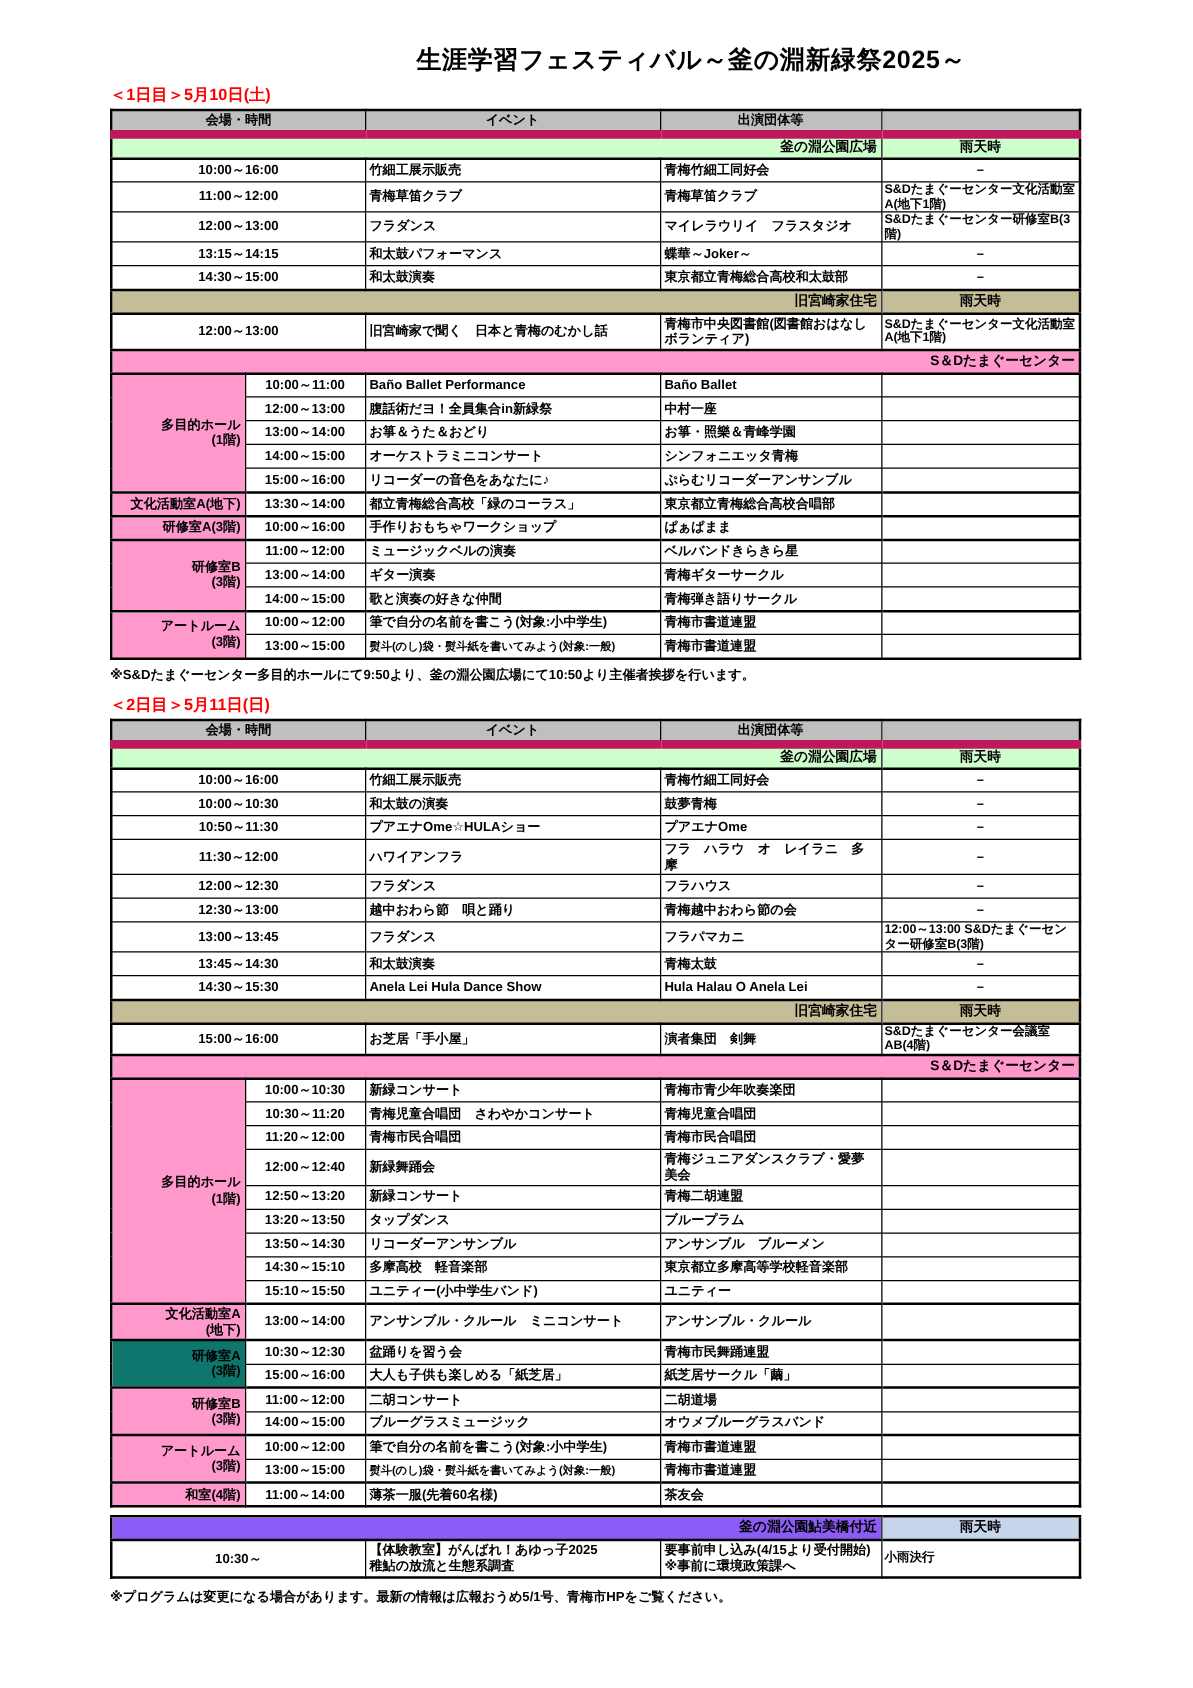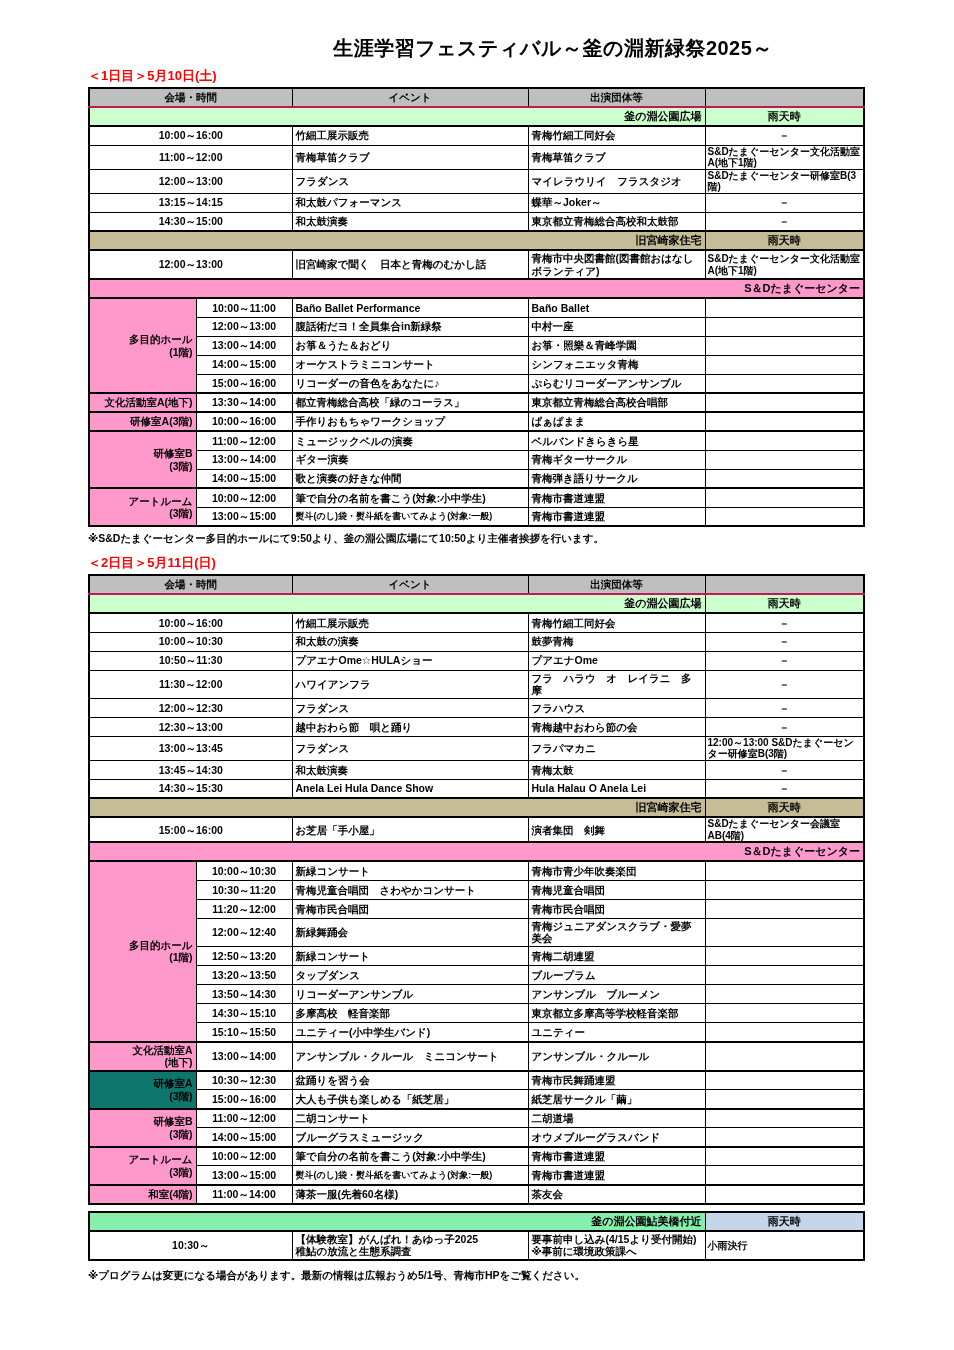--- a/index.html
+++ b/index.html
@@ -20,21 +20,21 @@
 
   .day-heading { color:#ff0000; font-size:13px; margin:6px 0 2px 0; }
 
   table.program { border-collapse:collapse; width:775px; table-layout:fixed;
                   border:2.5px solid #000; }
   table.program th, table.program td {
     border:1px solid #000; padding:1px 3px; font-size:10.5px; line-height:1.2;
     font-weight:bold; overflow:hidden; vertical-align:middle;
   }
   table.program tr { height:19px; }
-  table.program thead th { text-align:center; border-bottom:2px solid #be185d;margin-left:14px; }
+  table.program thead th { text-align:center; border-bottom:7px solid #be185d;margin-left:14px; }
   tr.sec td { border-top:2px solid #000; border-bottom:2px solid #000; font-size:11px; }
   td.sec-name { text-align:right; padding-left:4px; }
   td.sec-rain { text-align:center; }
   tr.group-start td { border-top:2px solid #000; }
   td.venue { text-align:right; white-space:pre-line; font-size:10px; border-top:2px solid #000; }
   td.time { text-align:center; }
   td.event, td.perf { text-align:left; white-space:pre-line; }
   td.event.small { font-size:9px; }
   td.rain { text-align:center; font-size:10.5px; }
   td.rain.long { text-align:left; font-size:10px; line-height:1.15; padding:0 2px; }
@@ -419,21 +419,21 @@
         <table class="program">
           <colgroup>
             <col style="width: 107px;">
             <col style="width: 96px;">
             <col style="width: 236px;">
             <col style="width: 177px;">
             <col style="width: 159px;">
           </colgroup>
           <tbody>
             <tr class="sec">
-              <td class="sec-name" colspan="4" style="background: #86efac;">釜の淵公園鮎美橋付近</td>
+              <td class="sec-name" colspan="4" style="background: #8b5cf6;">釜の淵公園鮎美橋付近</td>
               <td class="sec-rain" style="background: rgb(198, 213, 234);">雨天時</td>
             </tr>
             <tr class="group-start">
               <td class="time" colspan="2">10:30～</td>
               <td class="event">【体験教室】がんばれ！あゆっ子2025
 稚鮎の放流と生態系調査</td>
               <td class="perf">要事前申し込み(4/15より受付開始)
 ※事前に環境政策課へ</td>
               <td class="rain long">小雨決行</td>
             </tr>

